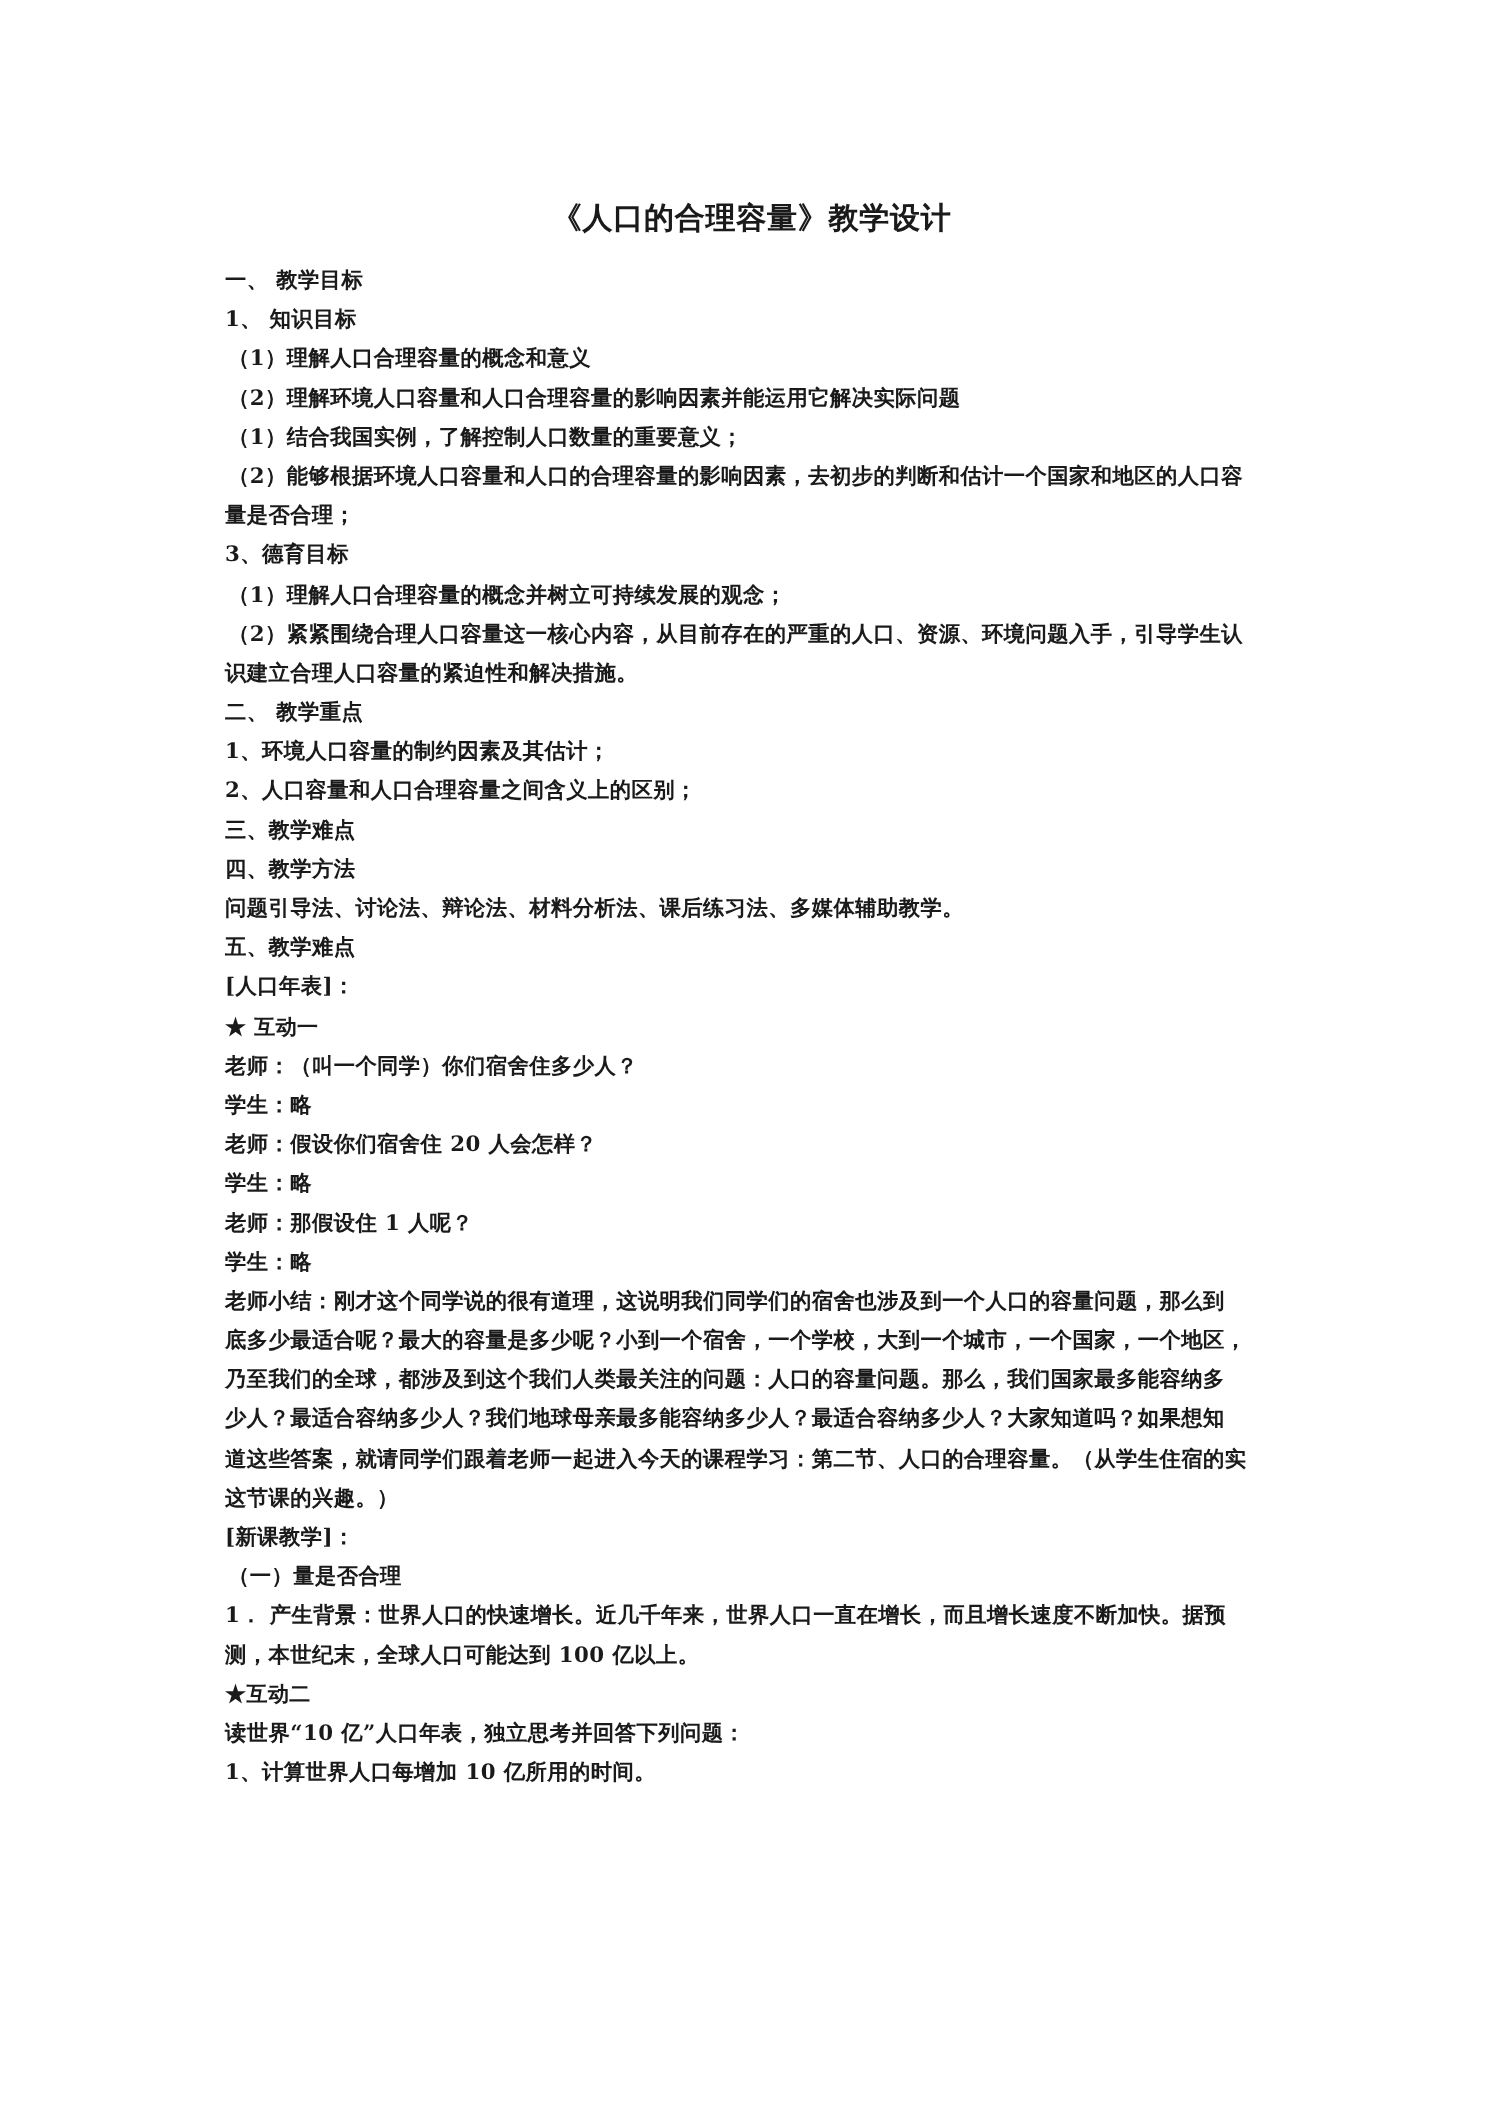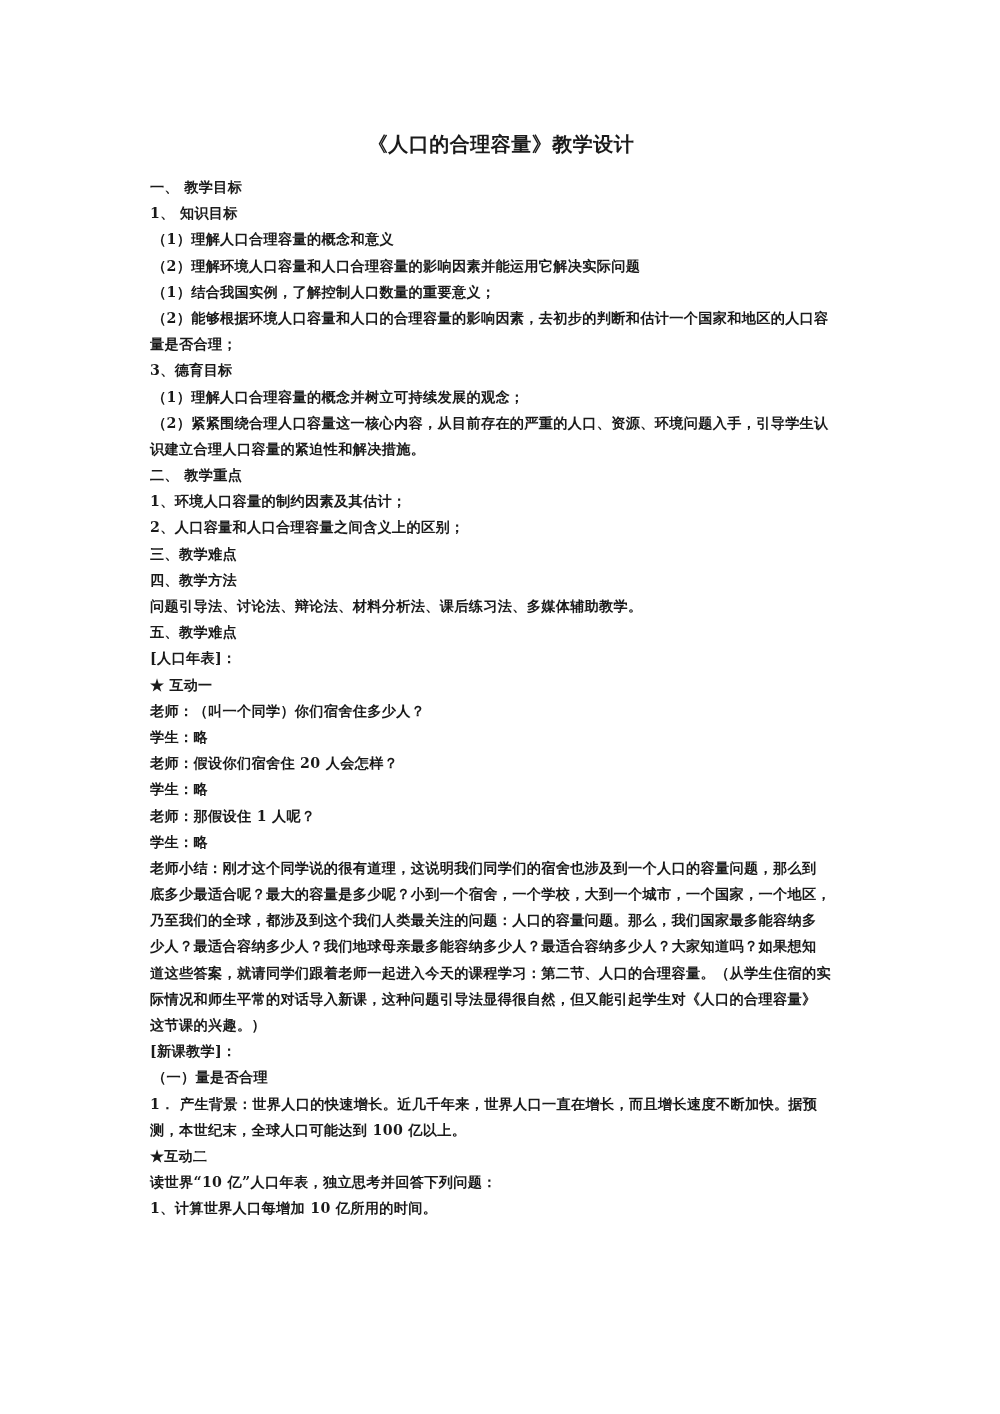--- a/index.html
+++ b/index.html
@@ -4,21 +4,21 @@
   <style>
     html, body { margin: 0; padding: 0; background: #ffffff; }
     body {
       width: 1000px; height: 1414px; position: relative; overflow: hidden;
       font-family: "DejaVu Serif", "Liberation Serif", serif;
       color: #1a1a1a;
     }
     .page { position: absolute; left: 150px; top: 0; width: 702px; }
     .title {
       position: absolute; left: 0; top: 131px; width: 702px; text-align: center;
-      font-family: Liberation Mono, monospace;
+      font-family: Liberation Serif, serif;
       font-weight: bold; font-size: 20px; line-height: 30px; letter-spacing: 0.5px;
     }
     .body { position: absolute; left: 0; top: 174px; width: 702px; }
     .line {
       font-size: 14.2px; line-height: 26.2px; height: 26.2px; white-space: nowrap;
       letter-spacing: 0.3px;
       font-weight: bold;
     }
     .indent { padding-left: 2px; }
     .star { font-size: 14px; }
@@ -53,21 +53,20 @@
     <div class="line">学生：略</div>
     <div class="line">老师：假设你们宿舍住 20 人会怎样？</div>
     <div class="line">学生：略</div>
     <div class="line">老师：那假设住 1 人呢？</div>
     <div class="line">学生：略</div>
     <div class="line">老师小结：刚才这个同学说的很有道理，这说明我们同学们的宿舍也涉及到一个人口的容量问题，那么到</div>
     <div class="line">底多少最适合呢？最大的容量是多少呢？小到一个宿舍，一个学校，大到一个城市，一个国家，一个地区，</div>
     <div class="line">乃至我们的全球，都涉及到这个我们人类最关注的问题：人口的容量问题。那么，我们国家最多能容纳多</div>
     <div class="line">少人？最适合容纳多少人？我们地球母亲最多能容纳多少人？最适合容纳多少人？大家知道吗？如果想知</div>
     <div class="line">道这些答案，就请同学们跟着老师一起进入今天的课程学习：第二节、人口的合理容量。（从学生住宿的实</div>
-    <div class="line">际情况和师生平常的对话导入新课，这种问题引导法显得很自然，但又能引起学生对《人口的合理容量》</div>
     <div class="line">这节课的兴趣。）</div>
     <div class="line">[新课教学]：</div>
     <div class="line indent">（一）量是否合理</div>
     <div class="line">1． 产生背景：世界人口的快速增长。近几千年来，世界人口一直在增长，而且增长速度不断加快。据预</div>
     <div class="line">测，本世纪末，全球人口可能达到 100 亿以上。</div>
     <div class="line star">★互动二</div>
     <div class="line">读世界“10 亿”人口年表，独立思考并回答下列问题：</div>
     <div class="line">1、计算世界人口每增加 10 亿所用的时间。</div>
   </div>
 </div>

